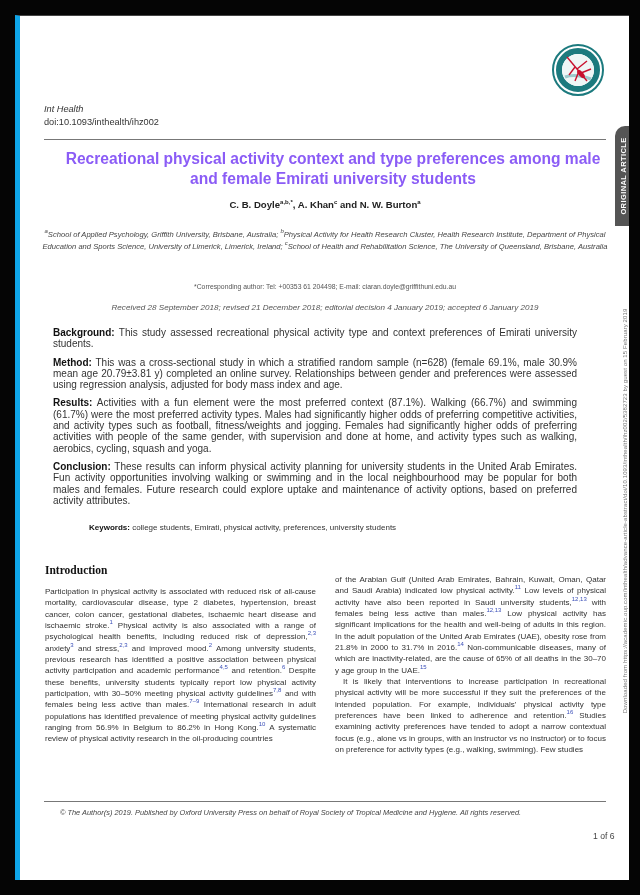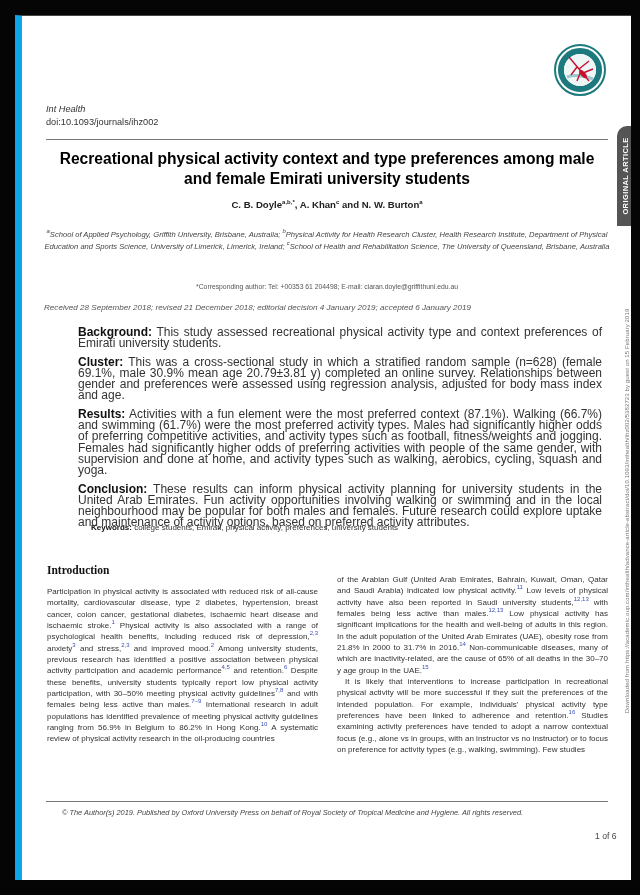--- a/index.html
+++ b/index.html
@@ -2,21 +2,21 @@
 <html><head>
 <meta charset="utf-8">
 <style>
   html, body { margin: 0; padding: 0; }
   body {
     width: 640px; height: 895px; background: #050505; position: relative; overflow: hidden;
     font-family: "Liberation Sans", sans-serif; color: #1a1a1a;
   }
   .page {
     position: absolute; left: 15px; top: 15px; width: 609px; height: 864px;
-    background: #ffffff; border-left: 7px solid #0ea5e9; border-top: 1px solid #444;
+    background: #ffffff; border-left: 5px solid #0ea5e9; border-top: 1px solid #444;
     overflow: hidden;
   }
   .journal { position: absolute; left: 24px; top: 87px; font-size: 9.2px; line-height: 13px; color: #333; }
   .journal .jname { font-style: italic; }
   .logo { position: absolute; left: 531px; top: 27px; width: 54px; height: 54px; }
   .hr-top { position: absolute; left: 24px; top: 123px; width: 562px; height: 1px; background: #777; }
   .side-tab {
     position: absolute; left: 595px; top: 110px; width: 16px; height: 100px;
     background: #555; border-top-left-radius: 10px;
   }
@@ -25,42 +25,42 @@
     white-space: nowrap; color: #fff; font-size: 7.5px; font-weight: bold; letter-spacing: 0.4px;
   }
   .watermark {
     position: absolute; left: 600px; top: 215px; width: 10px; height: 560px;
   }
   .watermark span {
     position: absolute; left: 50%; top: 50%; transform: translate(-50%,-50%) rotate(-90deg);
     white-space: nowrap; font-size: 6px; color: #777; letter-spacing: 0.1px;
   }
   .title {
-    position: absolute; left: 30px; top: 133px; width: 550px; text-align: center;
-    font-size: 15.6px; font-weight: bold; line-height: 20px; color: #000000;
+    position: absolute; left: 38px; top: 133px; width: 550px; text-align: center;
+    font-size: 15.6px; font-weight: bold; line-height: 20px; color: #8b5cf6;
   }
   .authors {
     position: absolute; left: 30px; top: 183px; width: 550px; text-align: center;
     font-size: 9.6px; font-weight: bold; color: #222;
   }
   sup { font-size: 6px; vertical-align: super; line-height: 0; }
   sup.ref { color: #3b4fb8; font-weight: normal; }
   .affil {
     position: absolute; left: 22px; top: 213px; width: 566px; text-align: center;
     font-size: 7.6px; font-style: italic; line-height: 11.5px; color: #444;
   }
   .corr {
     position: absolute; left: 30px; top: 267px; width: 550px; text-align: center;
     font-size: 6.8px; color: #555;
   }
   .received {
-    position: absolute; left: 22px; top: 287px; width: 566px; text-align: left;
+    position: absolute; left: 22px; top: 287px; width: 566px; text-align: center;
     font-size: 8.1px; font-style: italic; color: #555;
   }
-  .abstract { position: absolute; left: 56px; top: 311px; width: 524px; font-size: 12px; line-height: 11.3px; color: #333; text-align: justify; }
+  .abstract { position: absolute; left: 33px; top: 311px; width: 524px; font-size: 10px; line-height: 11.3px; color: #333; text-align: justify; }
   .abstract p { margin: 0 0 7px 0; }
   .abstract b { color: #111; }
   .keywords { position: absolute; left: 25px; top: 507px; font-size: 8px; color: #333; padding-left: 44px; }
   .keywords b { color: #111; }
   .intro-head { position: absolute; left: 25px; top: 548px; font-size: 11.5px; font-weight: bold; color: #111; font-family: Liberation Serif, serif; }
   .col { position: absolute; font-size: 8px; line-height: 11.35px; color: #333; text-align: justify; }
   .col.left { left: 25px; top: 570px; width: 271px; }
   .col.right { left: 315px; top: 558px; width: 271px; }
   .col p { margin: 0; }
   .col p.indent { text-indent: 8px; }
@@ -68,21 +68,21 @@
   .copyright { position: absolute; left: 40px; top: 791px; width: 570px; font-size: 7.4px; font-style: italic; line-height: 12px; color: #444; }
   .pagenum { position: absolute; left: 556px; top: 815px; font-size: 8.6px; color: #444; margin-left: 17px; }
 </style>
 </head>
 <body>
 
 <div class="page">
 
   <div class="journal">
     <div class="jname">Int Health</div>
-    <div>doi:10.1093/journals/ihz002</div>
+    <div>doi:10.1093/inthealth/ihz002</div>
   </div>
 
   <svg class="logo" viewBox="0 0 54 54">
     <circle cx="27" cy="27" r="25" fill="#fff" stroke="#1c7a7e" stroke-width="2"></circle>
     <circle cx="27" cy="27" r="19" fill="#fff" stroke="#1c7a7e" stroke-width="6"></circle>
     <circle cx="27" cy="27" r="16" fill="#eef6f6"></circle>
     <path d="M14 34 Q24 30 40 36" stroke="#9cc9cc" stroke-width="3" fill="none"></path>
     <g stroke="#c8102e" stroke-width="1.4" fill="none">
       <line x1="16" y1="14" x2="36" y2="38"></line>
       <line x1="24" y1="24" x2="18" y2="32"></line>
@@ -111,21 +111,21 @@
 
   <div class="affil">
     <sup>a</sup><span>School of Applied Psychology, Griffith University, Brisbane, Australia; </span><sup>b</sup><span>Physical Activity for Health Research Cluster, Health Research Institute, Department of Physical Education and Sports Science, University of Limerick, Limerick, Ireland; </span><sup>c</sup><span>School of Health and Rehabilitation Science, The University of Queensland, Brisbane, Australia</span>
   </div>
 
   <div class="corr">*Corresponding author: Tel: +00353 61 204498; E-mail: ciaran.doyle@griffithuni.edu.au</div>
   <div class="received">Received 28 September 2018; revised 21 December 2018; editorial decision 4 January 2019; accepted 6 January 2019</div>
 
   <div class="abstract">
     <p><b>Background:</b><span> This study assessed recreational physical activity type and context preferences of Emirati university students.</span></p>
-    <p><b>Cluster:</b><span> This was a cross-sectional study in which a stratified random sample (n=628) (female 69.1%, male 30.9% mean age 20.79±3.81 y) completed an online survey. Relationships between gender and preferences were assessed using regression analysis, adjusted for body mass index and age.</span></p>
+    <p><b>Method:</b><span> This was a cross-sectional study in which a stratified random sample (n=628) (female 69.1%, male 30.9% mean age 20.79±3.81 y) completed an online survey. Relationships between gender and preferences were assessed using regression analysis, adjusted for body mass index and age.</span></p>
     <p><b>Results:</b><span> Activities with a fun element were the most preferred context (87.1%). Walking (66.7%) and swimming (61.7%) were the most preferred activity types. Males had significantly higher odds of preferring competitive activities, and activity types such as football, fitness/weights and jogging. Females had significantly higher odds of preferring activities with people of the same gender, with supervision and done at home, and activity types such as walking, aerobics, cycling, squash and yoga.</span></p>
     <p><b>Conclusion:</b><span> These results can inform physical activity planning for university students in the United Arab Emirates. Fun activity opportunities involving walking or swimming and in the local neighbourhood may be popular for both males and females. Future research could explore uptake and maintenance of activity options, based on preferred activity attributes.</span></p>
   </div>
 
   <div class="keywords"><b>Keywords:</b><span> college students, Emirati, physical activity, preferences, university students</span></div>
 
   <div class="intro-head">Introduction</div>
 
   <div class="col left">
     <p>Participation in physical activity is associated with reduced risk of all-cause mortality, cardiovascular disease, type 2 diabetes, hypertension, breast cancer, colon cancer, gestational diabetes, ischaemic heart disease and ischaemic stroke.<sup class="ref">1</sup> Physical activity is also associated with a range of psychological health benefits, including reduced risk of depression,<sup class="ref">2,3</sup> anxiety<sup class="ref">3</sup> and stress,<sup class="ref">2,3</sup> and improved mood.<sup class="ref">2</sup> Among university students, previous research has identified a positive association between physical activity participation and academic performance<sup class="ref">4,5</sup> and retention.<sup class="ref">6</sup> Despite these benefits, university students typically report low physical activity participation, with 30–50% meeting physical activity guidelines<sup class="ref">7,8</sup> and with females being less active than males.<sup class="ref">7–9</sup> International research in adult populations has identified prevalence of meeting physical activity guidelines ranging from 56.9% in Belgium to 86.2% in Hong Kong.<sup class="ref">10</sup> A systematic review of physical activity research in the oil-producing countries</p>

